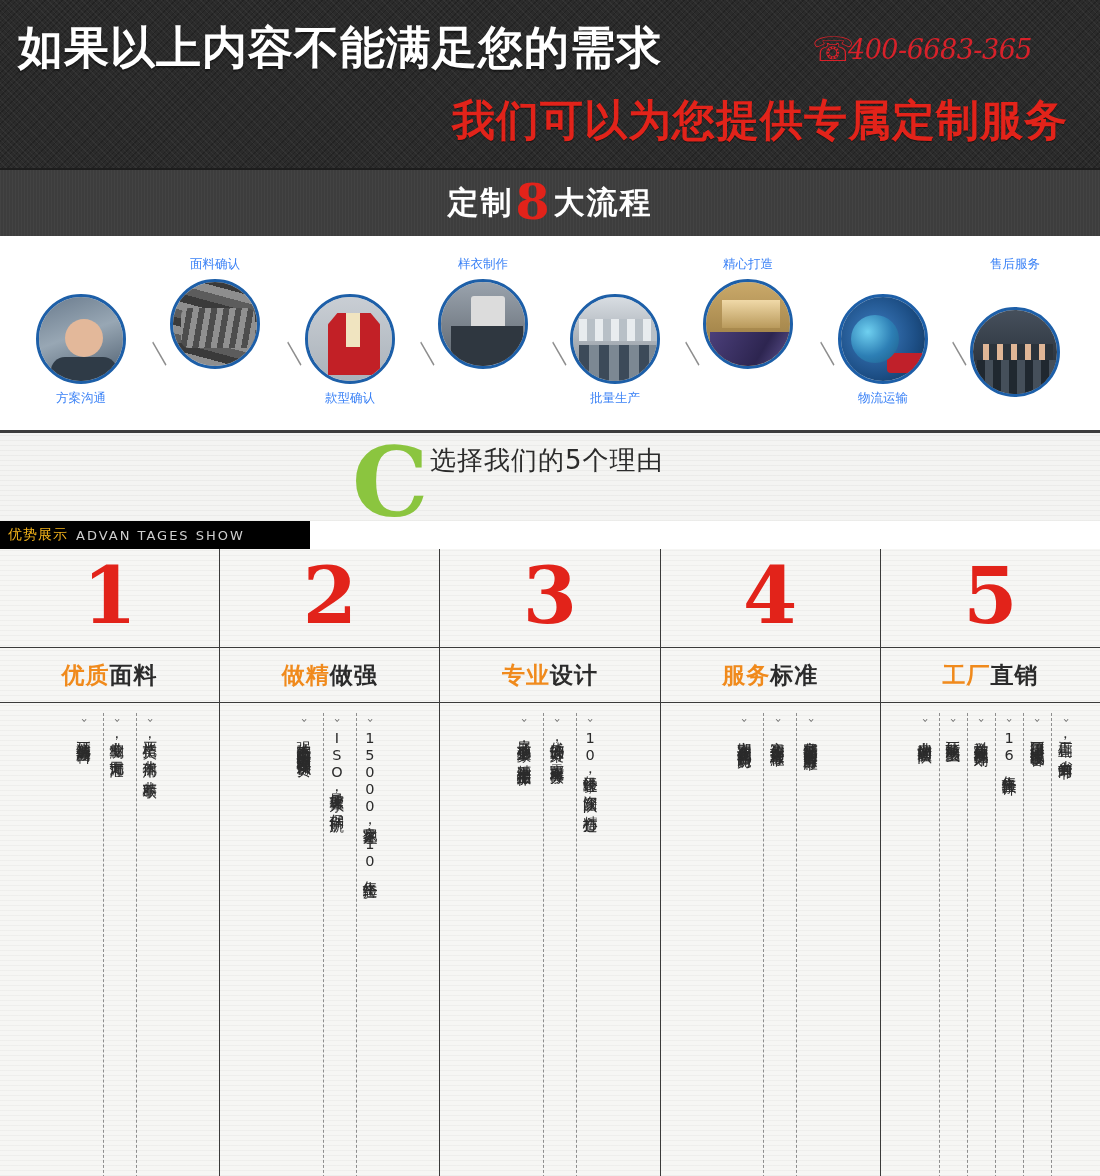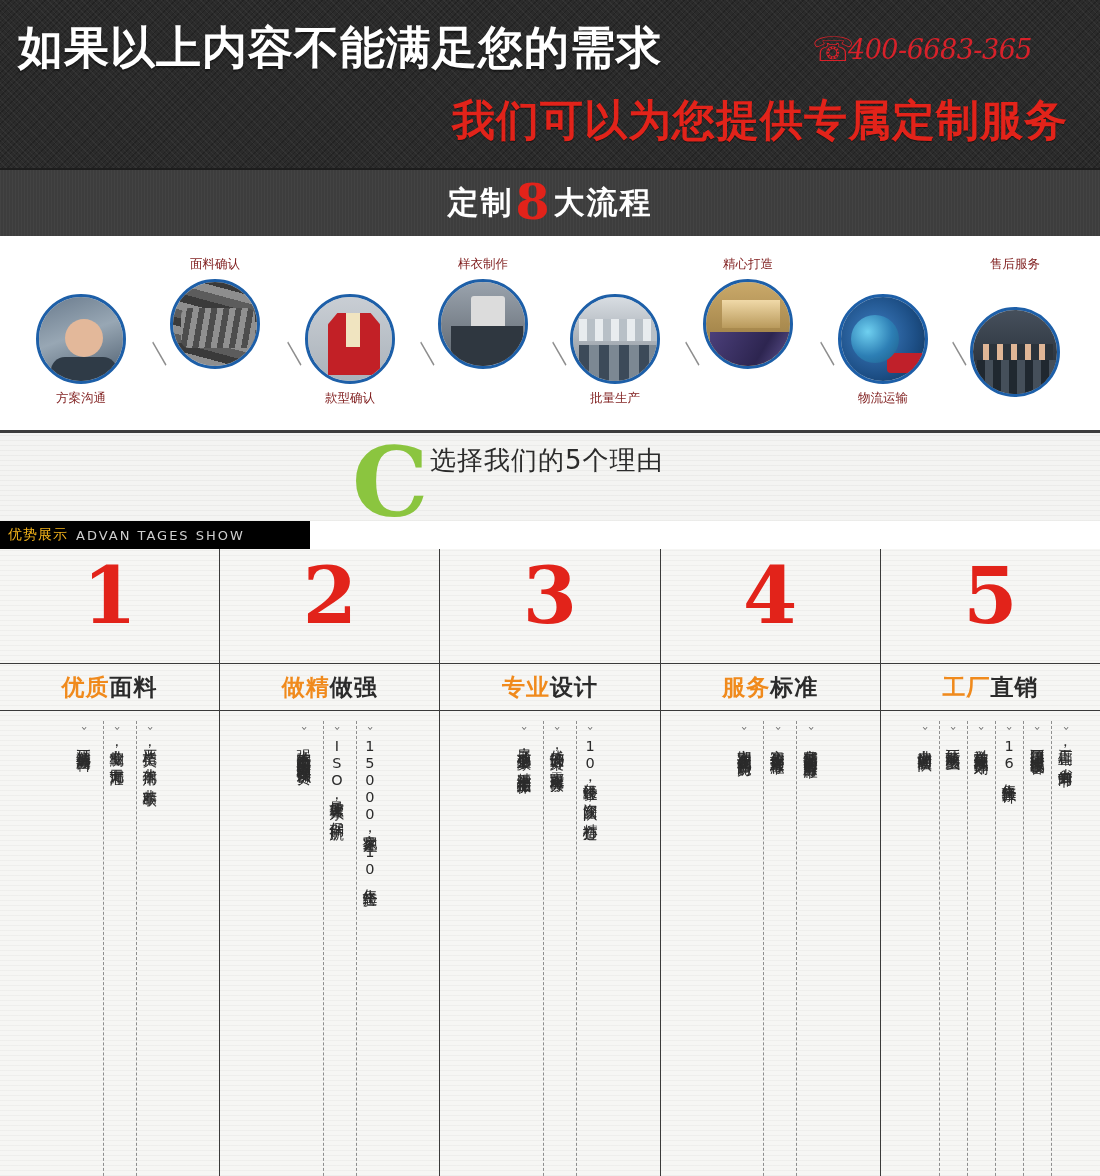--- a/index.html
+++ b/index.html
@@ -123,21 +123,21 @@
     overflow: hidden;
     position: relative;
     background: #cfd6dd;
   }
   .step .circle .ph {
     position: absolute;
     inset: 0;
   }
   .step .cap {
     font-size: 12.5px;
-    color: #7f1d1d;
+    color: #3b82f6;
     margin-top: 6px;
     white-space: nowrap;
   }
   .step.up .cap { order: -1; }
   .step.up { display: flex; flex-direction: column; }
   .step.up .cap { margin-top: 0; margin-bottom: 6px; }
   .arrow {
     position: absolute;
     font-size: 19px;
     color: #8d8d8d;
@@ -307,25 +307,24 @@
     font-family: "DejaVu Serif", "Liberation Serif", serif;
     font-size: 78px;
     font-weight: bold;
     color: #e2231a;
     line-height: 1.05;
     height: 92px;
   }
   .rtitle-wrap {
     border-top: 1px solid #3a3a3a;
     border-bottom: 1px solid #3a3a3a;
-    height: 48px;
+    height: 56px;
     display: flex;
     align-items: center;
     justify-content: center;
-    margin-top: 16px;
   }
   .rtitle {
     font-size: 23px;
     font-weight: bold;
     white-space: nowrap;
     letter-spacing: 1px;
   }
   .rtitle .a { color: #f08a1c; }
   .rtitle .b { color: #2b2b2b; }
   .rbullets {

